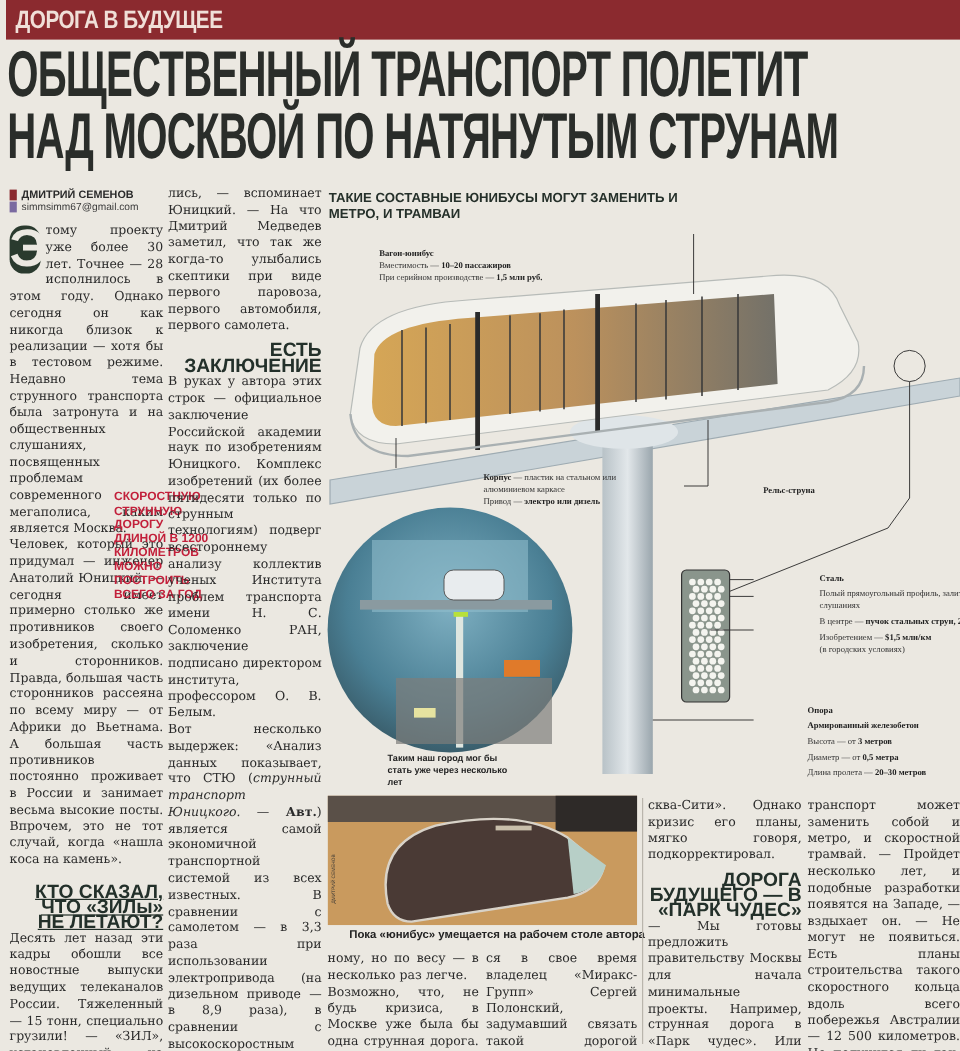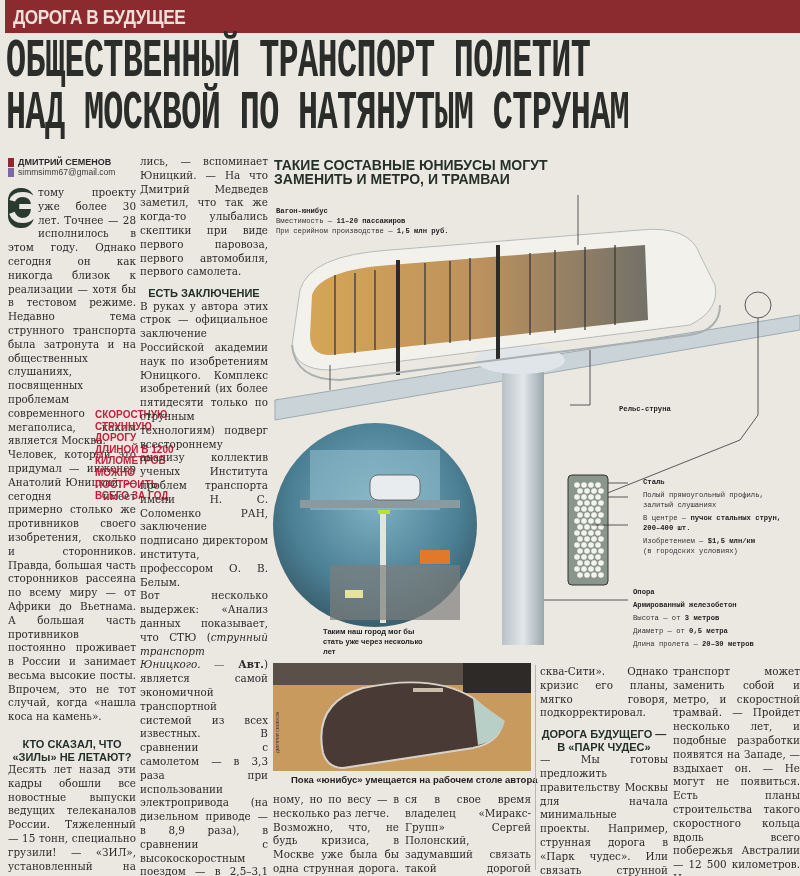--- a/index.html
+++ b/index.html
@@ -1,33 +1,33 @@
 <!DOCTYPE html>
 <html><head>
 <meta charset="utf-8">
 <style>
   * { box-sizing: border-box; margin: 0; padding: 0; }
   body { width: 800px; height: 876px; overflow: hidden; background: #e9e6df; font-family: "DejaVu Serif", serif; color: #2b2b2b; }
   .page { position: relative; width: 800px; height: 876px; background: #ebe8e1; }
   .rubric { position: absolute; left: 5px; top: 0; width: 795px; height: 33px; background: #8b2a2f; }
   .rubric span { position: absolute; left: 8px; top: 5px; font-family: "Liberation Sans", sans-serif; font-weight: bold; font-size: 21px; color: #f0dfd8; letter-spacing: -0.5px; transform: scaleX(0.82); transform-origin: left; }
-  .headline { position: absolute; left: 6px; top: 36px; width: 794px; font-family: Liberation Mono, monospace; font-weight: bold; font-size: 54px; line-height: 52px; color: #2a2d2a; letter-spacing: -1px; }
+  .headline { position: absolute; left: 6px; top: 36px; width: 794px; font-family: Liberation Sans, sans-serif; font-weight: bold; font-size: 54px; line-height: 52px; color: #2a2d2a; letter-spacing: -1px; }
   .headline div { transform: scaleX(0.62); transform-origin: left; white-space: nowrap; }
   .col { position: absolute; font-size: 10.4px; line-height: 13.8px; text-align: justify; hyphens: auto; }
   .col p { margin: 0; }
   .author { position: absolute; left: 8px; top: 157px; width: 130px; }
   .author .name { font-family: "Liberation Sans", sans-serif; font-weight: bold; font-size: 9px; color: #2b2b2b; padding-left: 10px; position: relative; }
   .author .name::before { content: ""; position: absolute; left: 0; top: 1px; width: 6px; height: 9px; background: #8b2a2f; }
   .author .email { font-family: "Liberation Sans", sans-serif; font-size: 8.5px; color: #3a3a3a; padding-left: 10px; position: relative; }
   .author .email::before { content: ""; position: absolute; left: 0; top: 1px; width: 6px; height: 9px; background: #7a6aa0; }
   .dropcap { float: left; width: 26px; height: 40px; margin: 2px 4px 0 0; background: #2a3a2e; color: #ebe8e1; font-family: "Liberation Sans", sans-serif; font-weight: bold; font-size: 44px; line-height: 40px; text-align: center; border-radius: 12px 12px 12px 12px; }
-  .subhead { font-family: "Liberation Sans", sans-serif; font-weight: bold; font-size: 11px; line-height: 12.5px; color: #23302a; margin-top: 8px; text-align: center; }
+  .subhead { font-family: "Liberation Sans", sans-serif; font-weight: bold; font-size: 16px; line-height: 12.5px; color: #23302a; margin-top: 8px; text-align: right; }
   .pullquote { position: absolute; left: 95px; top: 409px; width: 82px; font-family: "Liberation Sans", sans-serif; font-weight: bold; font-size: 10px; line-height: 11.6px; color: #c21f3a; }
-  .graphic-title { position: absolute; left: 274px; top: 158px; width: 300px; font-family: "Liberation Sans", sans-serif; font-weight: bold; font-size: 14px; line-height: 14px; color: #25302a; }
-  .label { position: absolute; font-family: Liberation Mono, monospace; font-size: 7.2px; line-height: 10px; color: #333; }
+  .graphic-title { position: absolute; left: 274px; top: 158px; width: 300px; font-family: "Liberation Sans", sans-serif; font-weight: bold; font-size: 11px; line-height: 14px; color: #25302a; }
+  .label { position: absolute; font-family: Liberation Serif, serif; font-size: 7.2px; line-height: 10px; color: #333; margin-left: 40px; }
   .label b { font-weight: bold; color: #222; }
   .caption { position: absolute; font-family: "Liberation Sans", sans-serif; font-weight: bold; font-size: 8px; line-height: 10px; color: #222; }
   .photo-caption { position: absolute; left: 291px; top: 774px; font-family: "Liberation Sans", sans-serif; font-weight: bold; font-size: 9.5px; color: #222; }
   .divider { position: absolute; background: #b9b5ac; }
 </style>
 </head>
 <body>
 
 <div class="page">
 
@@ -41,21 +41,21 @@
   </div>
 
   <div class="author">
     <div class="name">ДМИТРИЙ СЕМЕНОВ</div>
     <div class="email">simmsimm67@gmail.com</div>
   </div>
 
   <div class="col" style="left:8px; top:186px; width:128px;">
     <p><span class="dropcap">Э</span><span>тому проекту уже более 30 лет. Точнее — 28 исполнилось в этом году. Однако сегодня он как никогда близок к реализации — хотя бы в тестовом режиме. Недавно тема струнного транспорта была затронута и на общественных слушаниях, посвященных проблемам современного мегаполиса, каким является Москва.</span></p>
     <p style="padding-right:0;"><span>Человек, который это придумал — инженер Анатолий Юницкий, — сегодня имеет примерно столько же противников своего изобретения, сколько и сторонников. Правда, большая часть сторонников рассеяна по всему миру — от Африки до Вьетнама. А большая часть противников постоянно проживает в России и занимает весьма высокие посты. Впрочем, это не тот случай, когда «нашла коса на камень».</span></p>
-    <div class="subhead" style="margin-top:14px;">КТО СКАЗАЛ, ЧТО «ЗИЛы» НЕ ЛЕТАЮТ?</div>
+    <div class="subhead" style="margin-top:14px;text-decoration:underline;">КТО СКАЗАЛ, ЧТО «ЗИЛы» НЕ ЛЕТАЮТ?</div>
     <p>Десять лет назад эти кадры обошли все новостные выпуски ведущих телеканалов России. Тяжеленный — 15 тонн, специально грузили! — «ЗИЛ», установленный на странные дисковые колеса, уверенно карабкается по, как издали кажется, тонким натянутым канатам, взбираясь на высоту пятиэтажного дома.</p>
 
   </div>
 
   <div class="pullquote">СКОРОСТНУЮ СТРУННУЮ ДОРОГУ ДЛИНОЙ В 1200 КИЛОМЕТРОВ МОЖНО ПОСТРОИТЬ ВСЕГО ЗА ГОД</div>
 
   <div class="col" style="left:140px; top:155px; width:128px;">
     <p>лись, — вспоминает Юницкий. — На что Дмитрий Медведев заметил, что так же когда-то улыбались скептики при виде первого паровоза, первого автомобиля, первого самолета.</p>
     <div class="subhead">ЕСТЬ ЗАКЛЮЧЕНИЕ</div>
     <p>В руках у автора этих строк — официальное заключение Российской академии наук по изобретениям Юницкого. Комплекс изобретений (их более пятидесяти только по струнным технологиям) подверг всестороннему анализу коллектив ученых Института проблем транспорта имени Н. С. Соломенко РАН, заключение подписано директором института, профессором О. В. Белым.</p>
@@ -192,26 +192,30 @@
     <rect x="100" y="280" width="50" height="25" rx="8" fill="#e8ecee" stroke="#555" stroke-width="0.8"></rect>
     <rect x="110" y="318" width="6" height="110" fill="#dfe6e0"></rect>
     <rect x="108" y="315" width="12" height="4" fill="#b8e03a"></rect>
     <rect x="60" y="370" width="130" height="55" fill="#7d7d7a" opacity="0.7"></rect>
     <rect x="150" y="355" width="30" height="14" fill="#e07a2a"></rect>
     <rect x="75" y="395" width="18" height="8" fill="#e6e3a0"></rect>
   </svg>
 
   <div class="label" style="left:276px; top:206px;">
     <div><b>Вагон-юнибус</b></div>
-    <div><span>Вместимость — </span><b>11–20 пассажиров</b></div>
+    <div><span>Вместимость — </span><b>10–20 пассажиров</b></div>
     <div><span>При серийном производстве — </span><b>1,5 млн руб.</b></div>
   </div>
 
-
-  <div class="label" style="left:619px; top:404px;">
+  <div class="label" style="left:363px; top:393px; width:140px;">
+    <div><b>Корпус</b><span> — пластик на стальном или алюминиевом каркасе</span></div>
+    <div><span>Привод — </span><b>электро или дизель</b></div>
+  </div>
+
+  <div class="label" style="left:596px; top:404px;">
     <b>Рельс-струна</b>
   </div>
 
   <div class="label" style="left:643px; top:477px; width:155px;">
     <div style="margin-bottom:3px;"><b>Сталь</b></div>
     <div style="margin-bottom:3px;">Полый прямоугольный профиль, залитый слушаниях</div>
     <div style="margin-bottom:3px;"><span>В центре — </span><b>пучок стальных струн, 200–400 шт.</b></div>
     <div><span>Изобретением — </span><b>$1,5 млн/км</b></div>
     <div>(в городских условиях)</div>
   </div>

